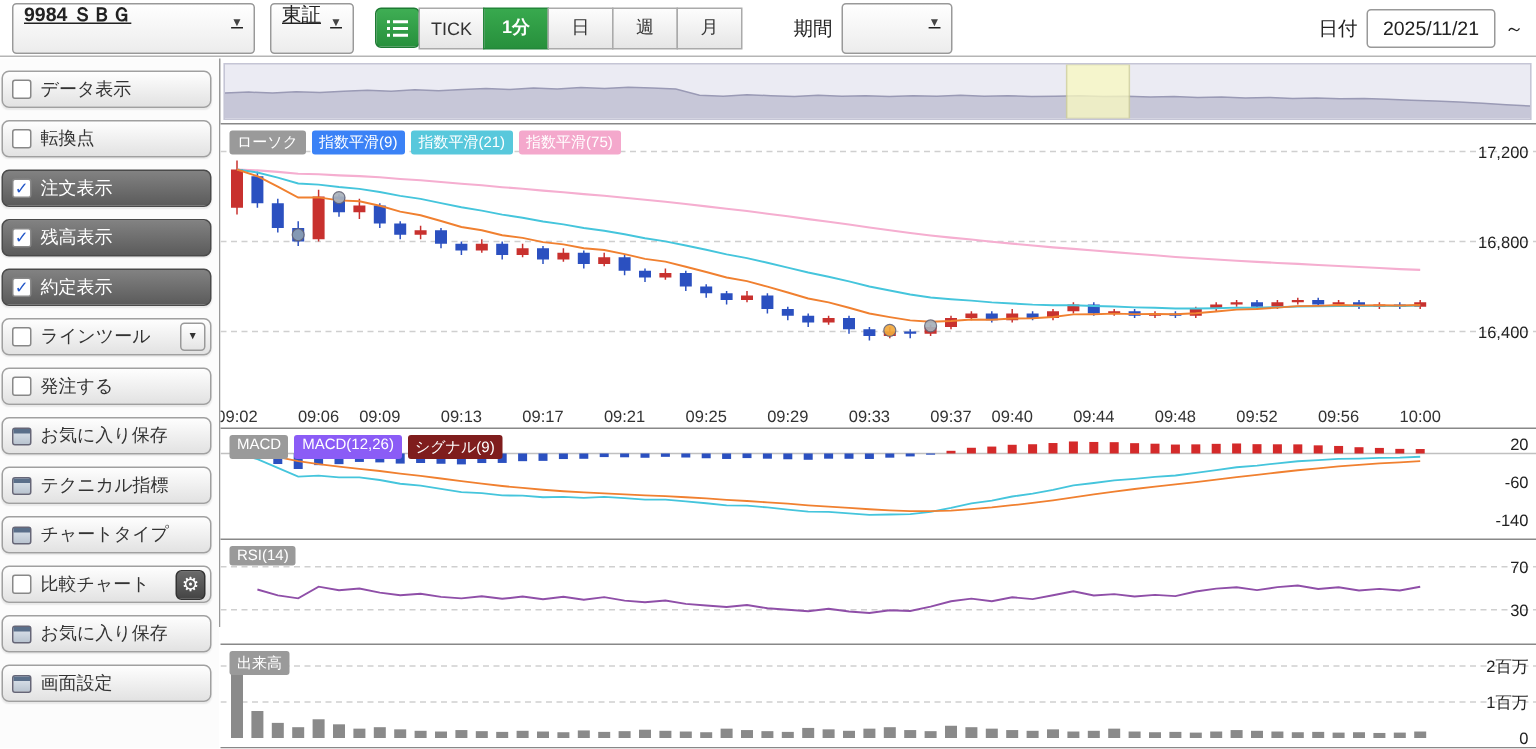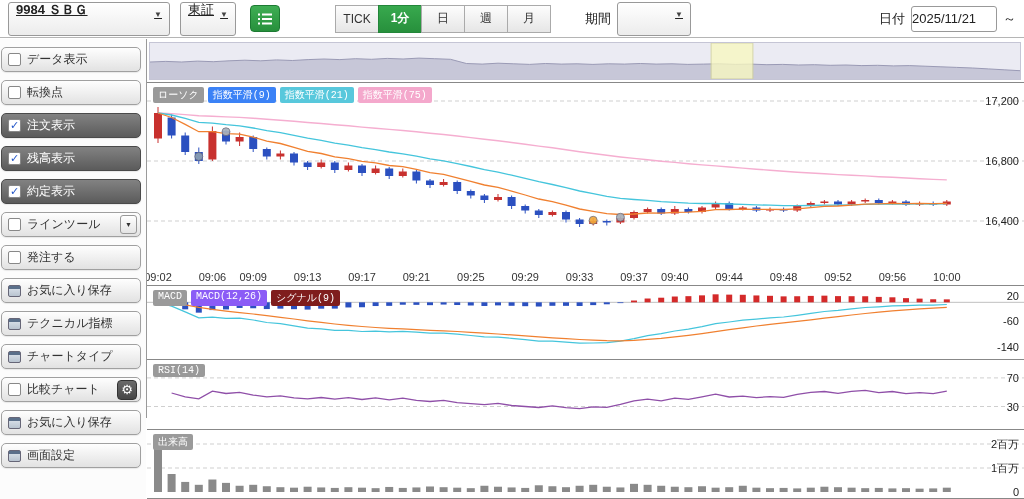--- a/index.html
+++ b/index.html
@@ -13,31 +13,31 @@
     padding: 0 8px; font-size: 13px; color: #222; }
   .select { height: 26px; border: 1px solid #999; border-radius: 3px;
     background: linear-gradient(#ffffff,#ececec); display: flex; align-items: flex-end;
     padding: 16px 7px; cursor: pointer; text-decoration: underline; }
   .select .arrow { margin-left: auto; font-size: 8px; color: #444; padding-left: 6px; }
   .sel-symbol { width: 162px; font-weight: bold; }
   .sel-exchange { width: 56px; margin-left: 10px; }
   .list-btn { margin-left: 14px; width: 30px; height: 27px; border: 1px solid #1d7a33;
     border-radius: 4px; background: linear-gradient(#3fae54,#27903c);
     display: flex; align-items: center; justify-content: center; cursor: pointer; }
-  .tabs { display: flex; margin-left: 56px; }
+  .tabs { display: flex; }
   .tab { min-width: 44px; height: 28px; border: 1px solid #aaa; margin-left: -1px;
     display: flex; align-items: center; justify-content: center; font-size: 12px;
     background: linear-gradient(#fdfdfd,#e6e6e6); color: #333; cursor: pointer; }
   .tab.active { background: linear-gradient(#38a94e,#27903c); color: #fff;
     border-color: #23863a; font-weight: bold; }
   .lbl-period { margin-left: 34px; }
   .sel-period { width: 74px; margin-left: 6px; }
   .date-group { margin-left: auto; display: flex; align-items: center; gap: 6px; }
   .date-input { width: 86px; height: 26px; border: 1px solid #999; border-radius: 3px;
-    font-size: 13px; font-family: inherit; background: #fff; color: #222; }
+    font-size: 13px; text-align: center; font-family: inherit; background: #fff; color: #222; }
 
   
   .sidebar { position: absolute; top: 39px; left: 0; width: 146px; height: 460px;
     background: #fcfcfc; padding-top: 8px; }
   .side-btn { margin: 0 5px 8px 1px; height: 25px; border: 1px solid #a0a0a0; border-radius: 5px;
     background: linear-gradient(#fefefe,#e2e2e2); display: flex; align-items: center;
     padding: 0 3px 0 6px; font-size: 12px; color: #333; cursor: pointer;
     box-shadow: 0 1px 1px rgba(0,0,0,.08); }
   .side-btn.dark { background: linear-gradient(#828282,#5b5b5b); color: #fff; border-color: #4a4a4a; }
   .side-btn.gap { margin-top: 5px; }
@@ -58,21 +58,21 @@
   
   .chart-col { position: absolute; top: 39px; left: 146px; width: 878px; height: 379px;
     background: #fff; border-left: 1px solid #999; }
   .nav-strip { position: absolute; top: 3px; left: 2px; width: 872px; height: 38px;
     background: #ebebf3; border: 1px solid #c5c5d5; }
   .panel { position: absolute; left: 0; width: 878px; border-top: 1px solid #888; background: #fff; }
   #panel-price { top: 43px; height: 203px; }
   #panel-macd  { top: 246px; height: 74px; }
   #panel-rsi   { top: 320px; height: 70px; }
   #panel-vol   { top: 390px; height: 70px; border-bottom: 1px solid #888; }
-  .badges { position: absolute; top: 4px; left: 6px; display: flex; gap: 4px; pointer-events: none; font-family: Liberation Mono, monospace; }
+  .badges { position: absolute; top: 4px; left: 6px; display: flex; gap: 4px; pointer-events: none; }
   .badge { font-size: 10px; color: #fff; padding: 1px 5px; border-radius: 2px; white-space: nowrap; }
   svg { display: block; }
 </style>
 </head>
 <body>
 
 <div id="app">
 
   <div class="toolbar">
     <div class="select sel-symbol">

